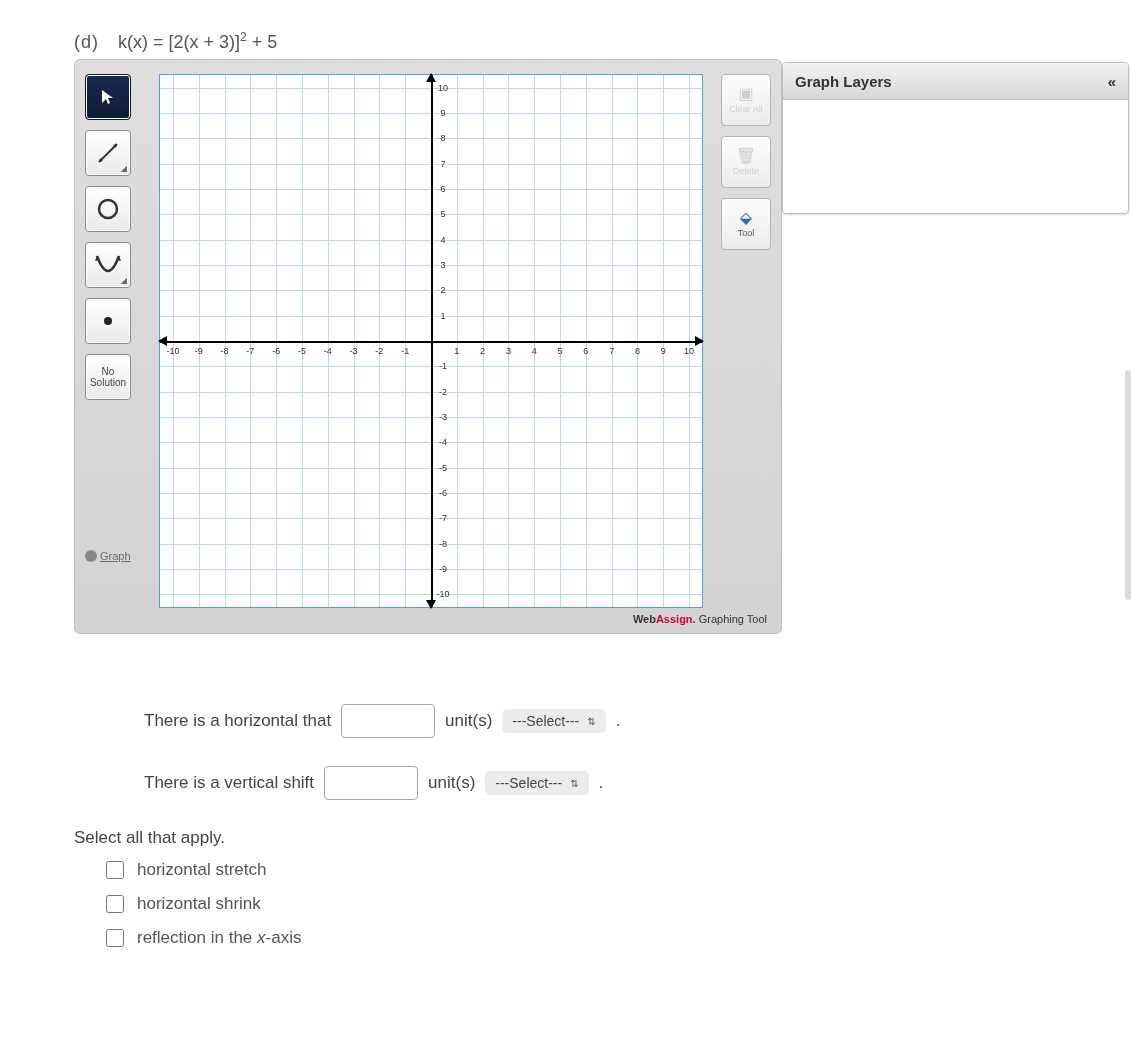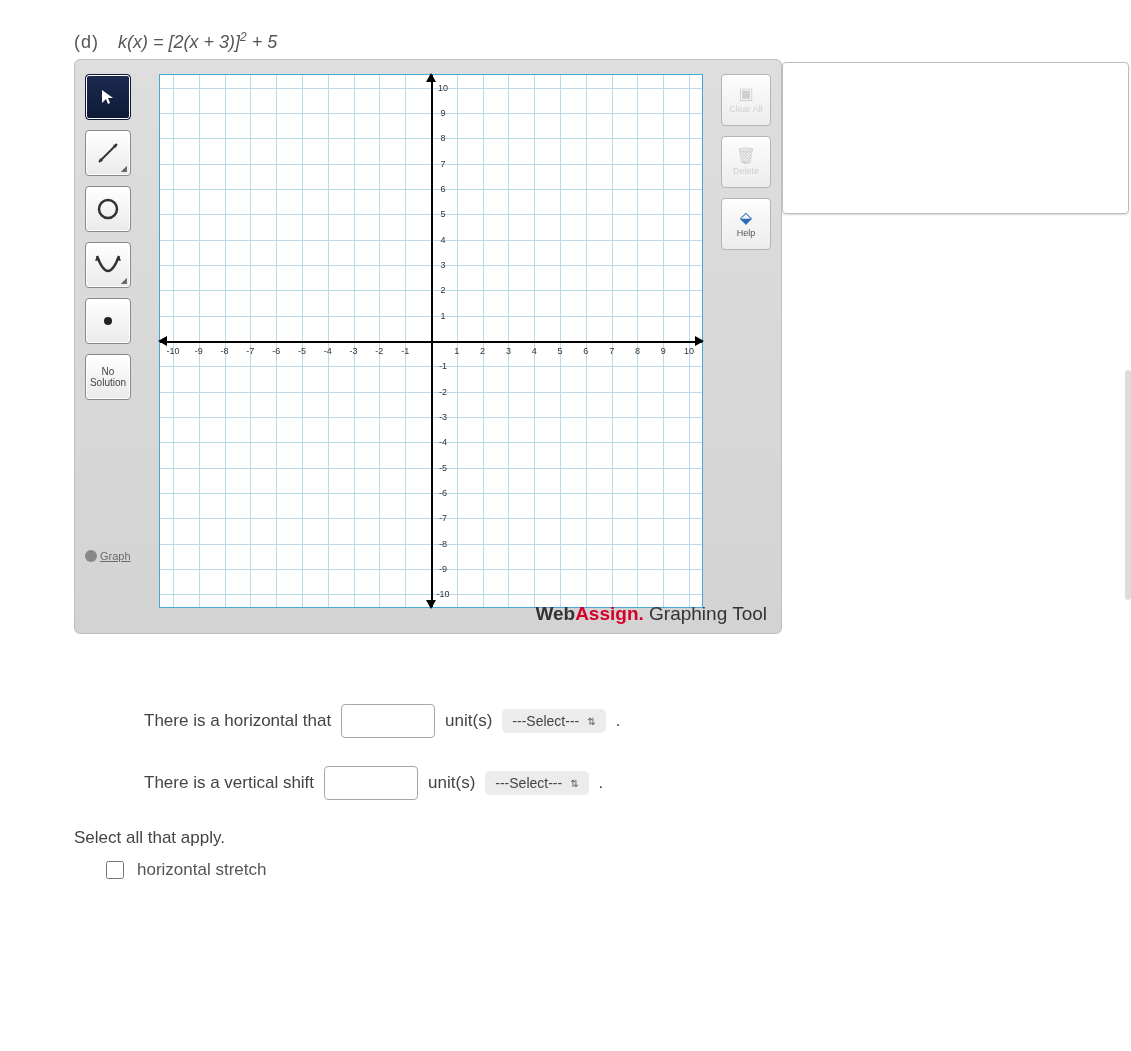--- a/index.html
+++ b/index.html
@@ -1,19 +1,19 @@
 <!DOCTYPE html>
 <html><head>
 <meta charset="utf-8">
 <style>
   html,body{margin:0;padding:0;font-family:Arial,Helvetica,sans-serif;background:#fff;color:#333;}
   .page{width:1131px;min-height:1051px;position:relative;padding:30px 0 0 74px;box-sizing:border-box;}
   .question-label{font-size:18px;color:#555}
   .question-label .part{letter-spacing:1px}
-  .question-label .func{font-style:italic;margin-left:14px}
+  .question-label .func{margin-left:14px}
   .question-label sup{font-size:12px;vertical-align:super}
   .tool-and-layers{display:flex;align-items:flex-start;margin-top:6px;}
 
   .graphbox{width:708px;height:575px;border:1px solid #bfbfbf;border-radius:6px;
     background:linear-gradient(#dedede,#d3d3d3);position:relative;box-sizing:border-box;}
   
   .toolcol{position:absolute;left:10px;top:14px;display:flex;flex-direction:column;gap:10px;}
   .tbtn{width:44px;height:44px;border:1px solid #8a8a8a;border-radius:4px;
     background:linear-gradient(#ffffff,#eaeaea);display:flex;align-items:center;justify-content:center;
     cursor:pointer;box-shadow:inset 0 0 0 1px #fff;}
@@ -31,21 +31,21 @@
   .ticklbl{position:absolute;font-size:9px;color:#333;transform:translate(-50%,-50%);user-select:none;}
   .arrow{position:absolute;width:0;height:0;}
 
   
   .actcol{position:absolute;right:10px;top:14px;display:flex;flex-direction:column;gap:10px;align-items:center}
   .abtn{width:48px;height:50px;border:1px solid #b5b5b5;border-radius:4px;background:linear-gradient(#fdfdfd,#ececec);
     display:flex;flex-direction:column;align-items:center;justify-content:center;font-size:9px;color:#555;cursor:pointer}
   .abtn.disabled{color:#cfcfcf;cursor:default}
   .abtn .icn{font-size:16px;line-height:1;margin-bottom:2px}
 
-  .brand{position:absolute;right:14px;bottom:8px;font-size:19px;color:#333}
+  .brand{position:absolute;right:14px;bottom:8px;font-size:11px;color:#333}
   .brand .web{font-weight:700}
   .brand .assign{font-weight:700;color:#d4002a}
 
   
   .layers{width:345px;border:1px solid #bdbdbd;border-radius:4px;overflow:hidden;margin-left:0;height:150px;
     box-shadow:0 1px 2px rgba(0,0,0,.15);margin-top:3px}
   .layers .hdr{height:36px;background:linear-gradient(#f3f3f3,#d7d7d7);border-bottom:1px solid #bdbdbd;
     display:flex;align-items:center;justify-content:space-between;padding:0 12px;font-weight:700;color:#333;font-size:15px}
   .layers .hdr .chev{font-size:15px;font-weight:700;cursor:pointer}
   .layers .body{padding:14px 14px;font-size:14px;color:#444;line-height:1.55}
@@ -212,30 +212,34 @@
         <div class="abtn disabled">
           <span class="icn">▣</span>
           <span>Clear All</span>
         </div>
         <div class="abtn disabled">
           <span class="icn">🗑</span>
           <span>Delete</span>
         </div>
         <div class="abtn">
           <span class="icn" style="color:#2a6db5">⬙</span>
-          <span>Help</span>
+          <span>Tool</span>
         </div>
       </div>
 
       <div class="brand">
         <span class="web">Web</span><span class="assign">Assign.</span><span> Graphing Tool</span>
       </div>
     </div>
 
     <div class="layers">
+      <div class="hdr">
+        <span>Graph Layers</span>
+        <span class="chev">«</span>
+      </div>
     </div>
 
   </div>
 
   <div class="answers">
     <div class="row">
       <span>There is a horizontal that</span>
       <input class="num" type="text" style="">
       <span>unit(s)</span>
       <span class="sel">
@@ -255,18 +259,26 @@
       <span>.</span>
     </div>
 
     <div class="apply">
       <div class="title">Select all that apply.</div>
       <div id="apply-options">
           <label>
             <input type="checkbox" style="">
             <span>horizontal stretch</span>
           </label>
+          <label>
+            <input type="checkbox" style="">
+            <span>horizontal shrink</span>
+          </label>
+          <label>
+            <input type="checkbox" style="">
+            <span>reflection in the <span class="xaxis">x</span>-axis</span>
+          </label>
         </div>
     </div>
   </div>
 
   <div class="sidebar-stub"></div>
 </div>
 
 </body></html>

